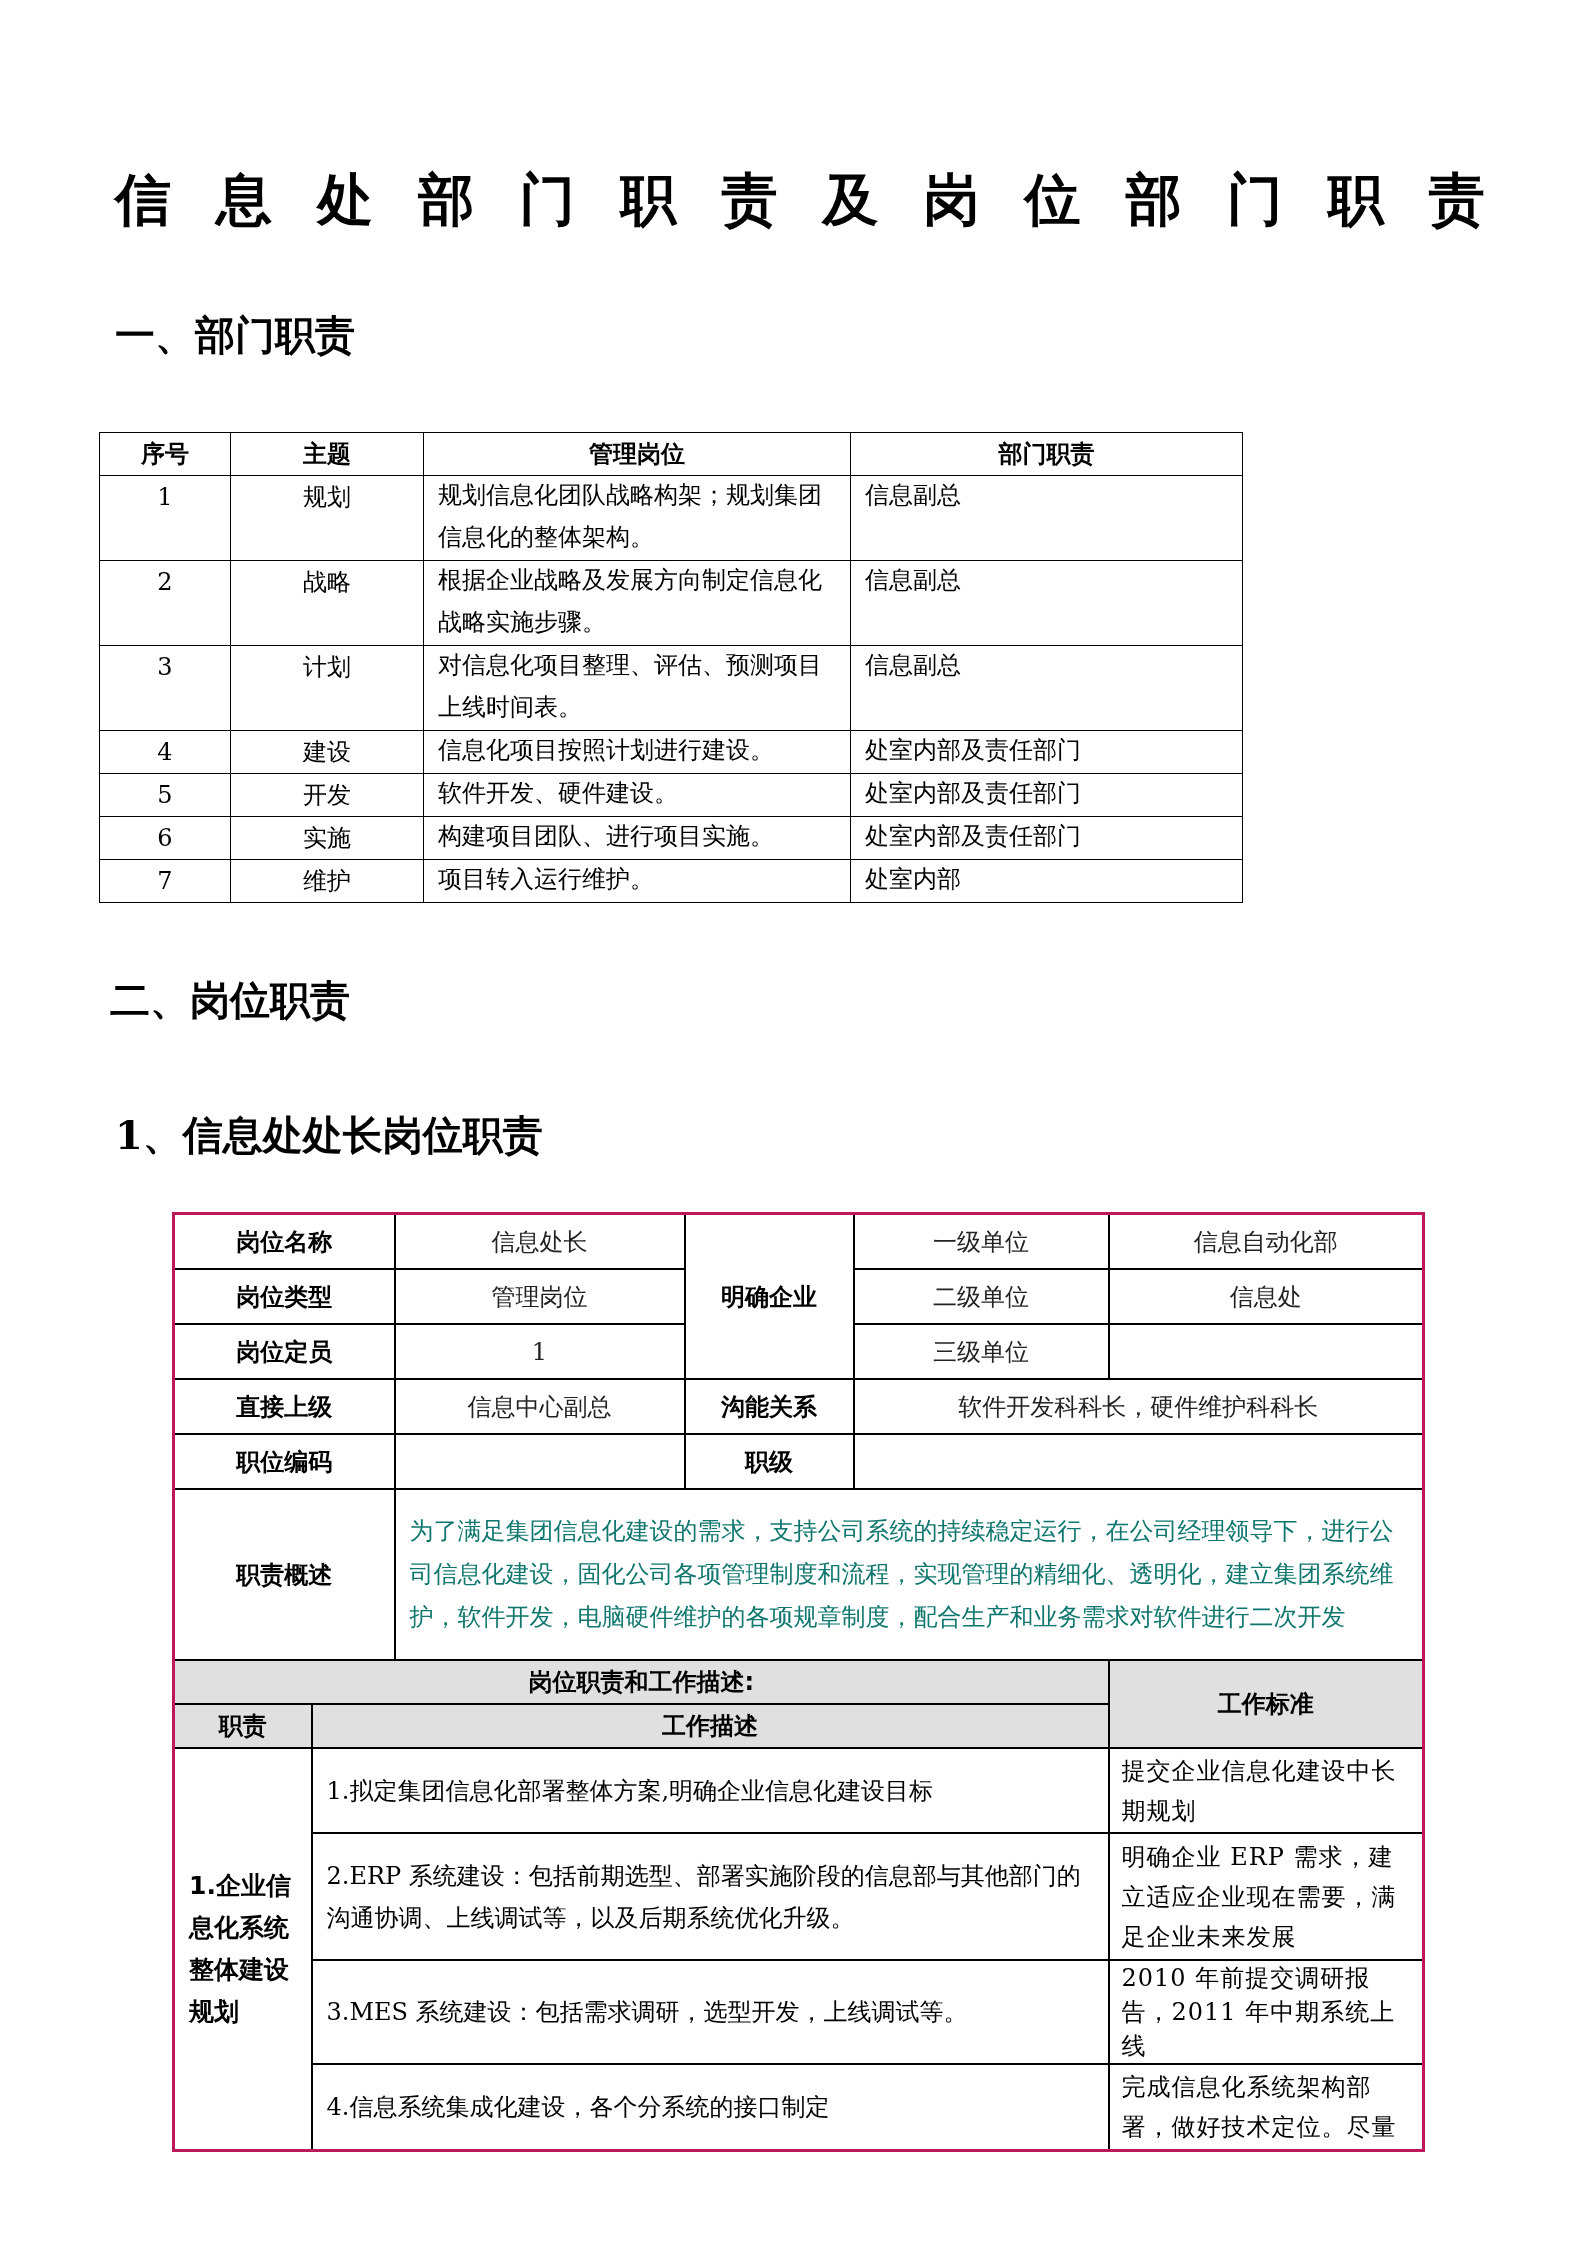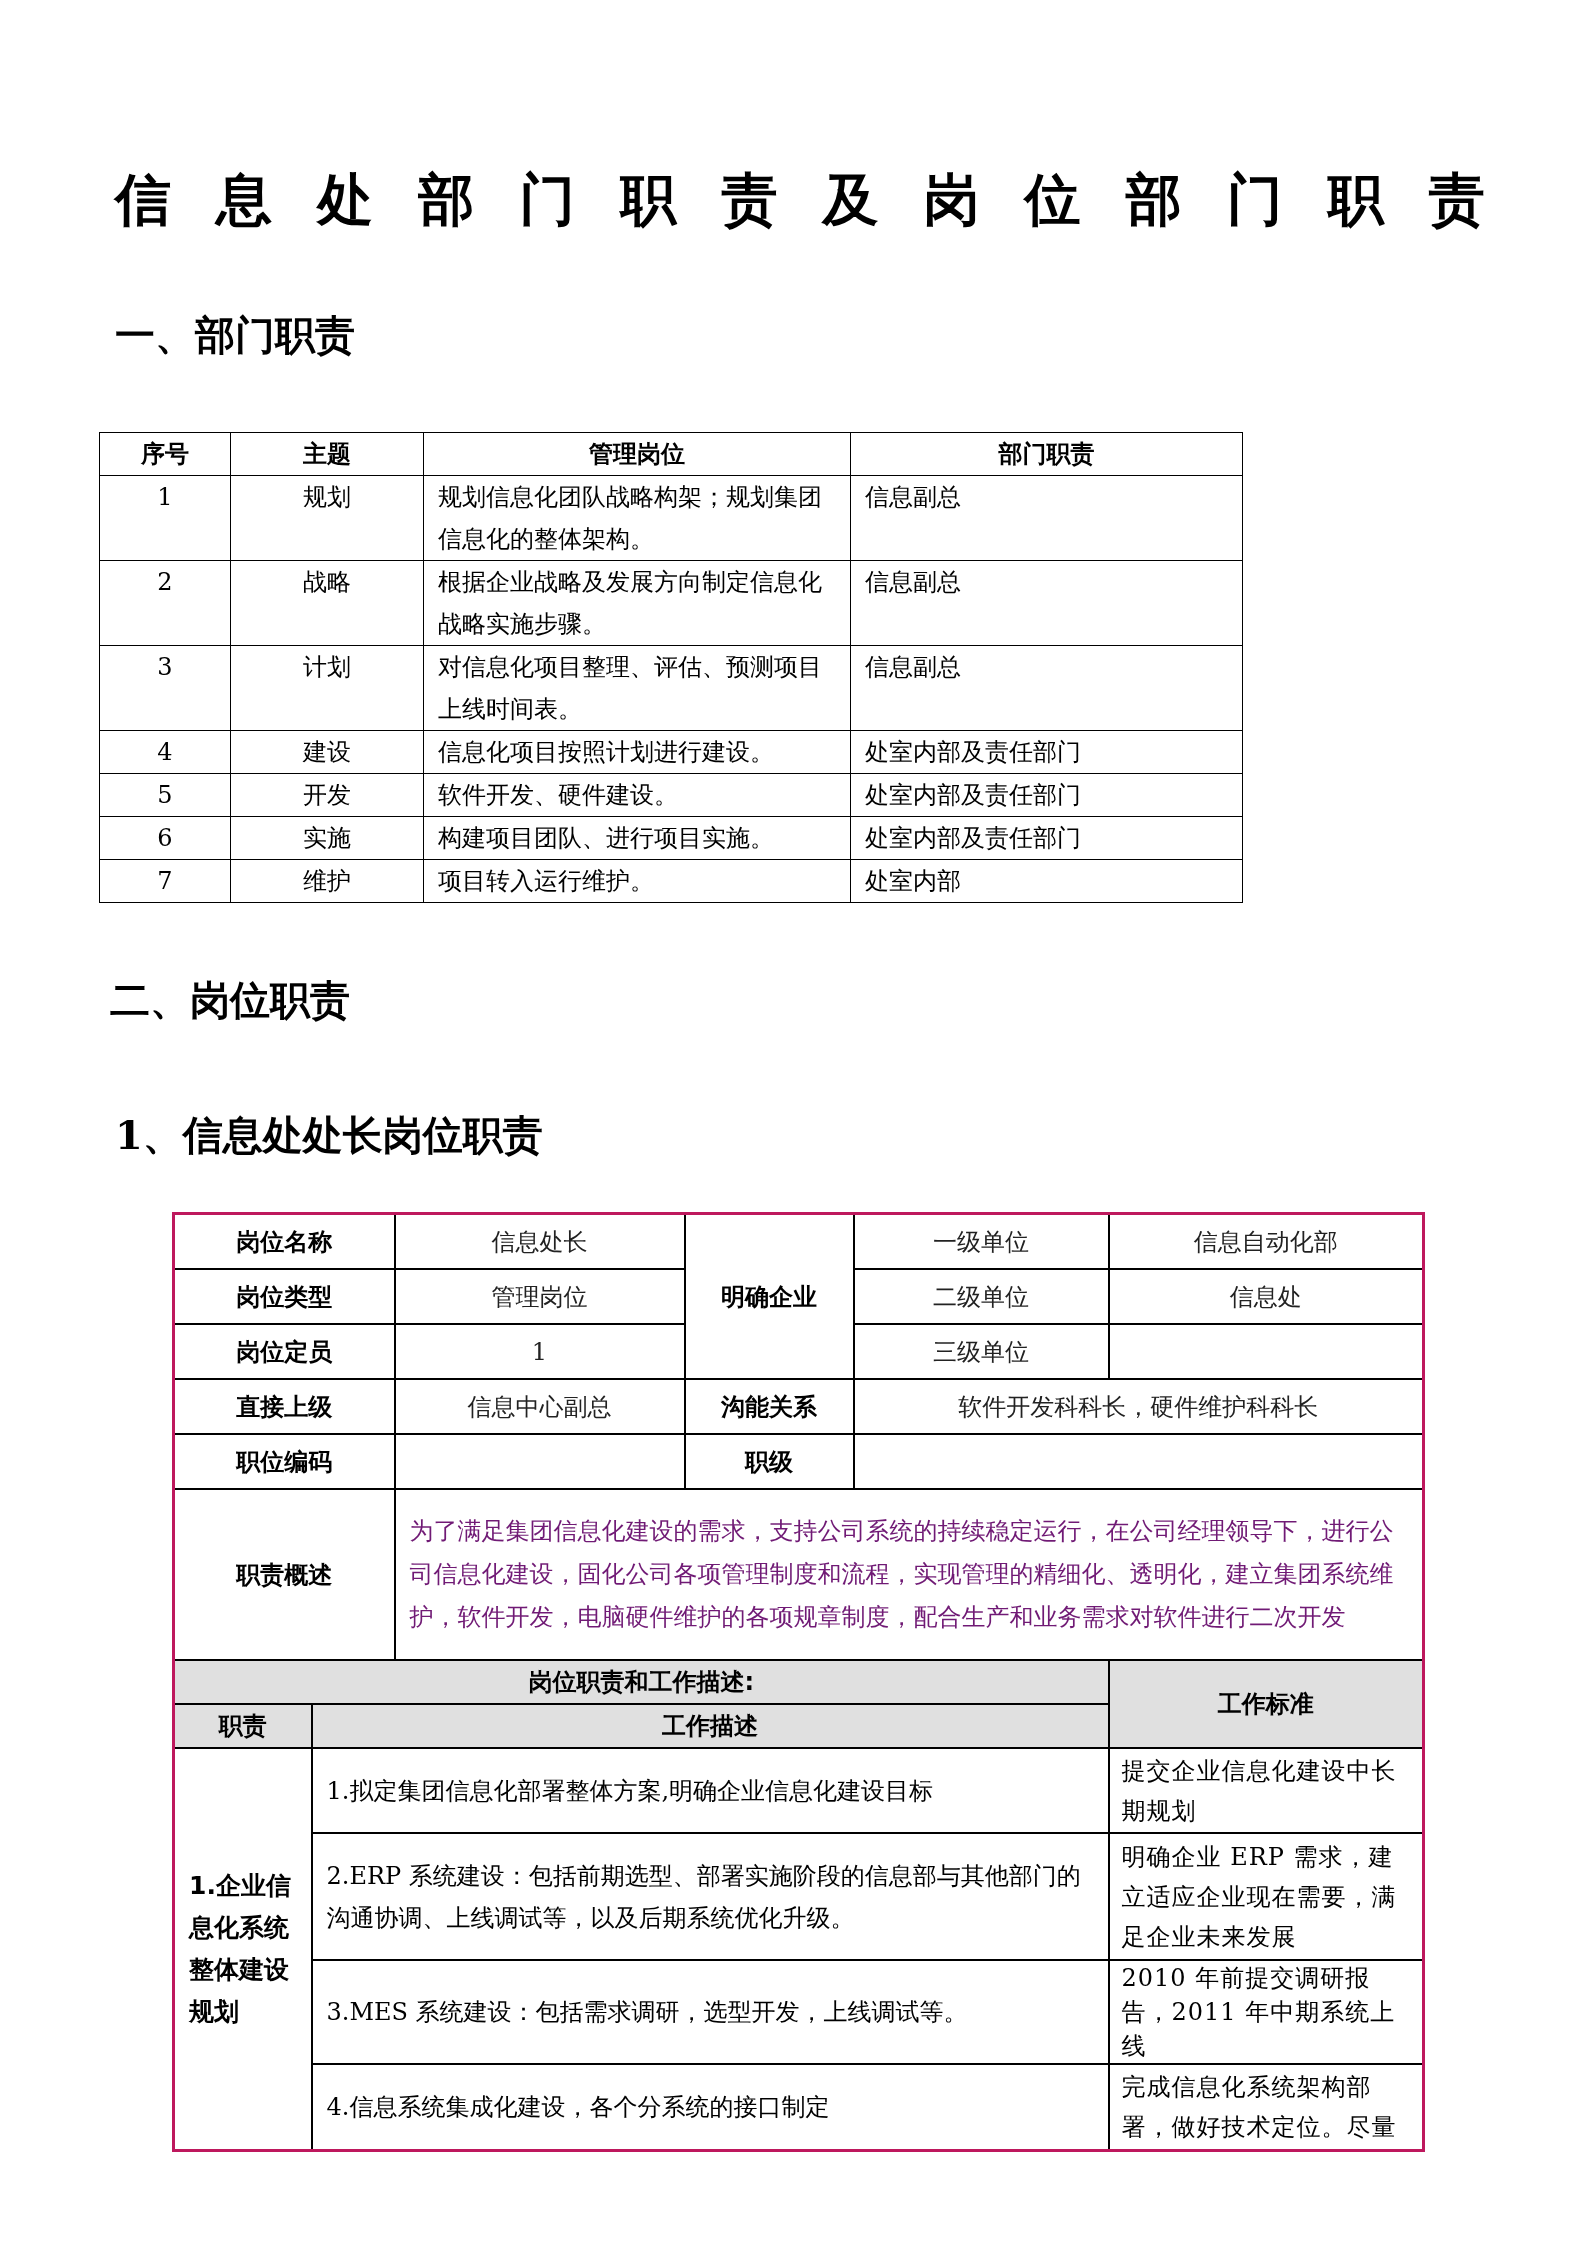--- a/index.html
+++ b/index.html
@@ -27,35 +27,35 @@
   
   table { border-collapse: collapse; table-layout: fixed; }
   .t1 { left: 99px; top: 432px; width: 1143px; font-size: 24px; }
   .t1 td, .t1 th { border: 1.5px solid #000; padding: 0; }
   .t1 th {
     font-family: "DejaVu Sans", "Liberation Sans", sans-serif;
     font-weight: bold; height: 42px; text-align: center; vertical-align: middle; font-size: 24px;
   }
   .t1 td { vertical-align: top; line-height: 42px; }
   .t1 td.c { text-align: center; }
-  .t1 td.l { padding-left: 14px; padding-right: 10px; }
+  .t1 td.l { padding-left: 14px; padding-right: 10px; font-family: Liberation Mono, monospace; }
   .t1 tr.tall td { height: 84px; }
   .t1 tr.short td { height: 42px; }
 
   
   .t2 { left: 172px; top: 1212px; width: 1250px; font-size: 24px; border: 3px solid #be185d; }
   .t2 td { border: 2px solid #000; padding: 0; vertical-align: middle; }
   .t2 .lbl {
     font-family: "DejaVu Sans", "Liberation Sans", sans-serif;
     font-weight: bold; text-align: center; font-size: 24px;
   }
   .t2 .val { text-align: center; color: #222; }
   .t2 tr.r55 td { height: 53px; }
   .t2 .summary {
-    text-align: left; padding: 0 10px 0 14px; line-height: 43px; color: #701a75;
+    text-align: left; padding: 0 10px 0 14px; line-height: 43px; color: #0f766e;
   }
   .t2 .gray { background: #e0e0e0; }
   .t2 .duty {
     font-family: "DejaVu Sans", "Liberation Sans", sans-serif;
     font-weight: bold; font-size: 25px; line-height: 42px; padding-left: 14px; text-align: left;
   }
   .t2 .desc { padding-left: 14px; padding-right: 8px; line-height: 42px; text-align: left; margin-top: 20px; }
   .t2 .std { padding-left: 12px; padding-right: 6px; line-height: 40px; text-align: left; letter-spacing: 1px; }
 </style>
 </head>

